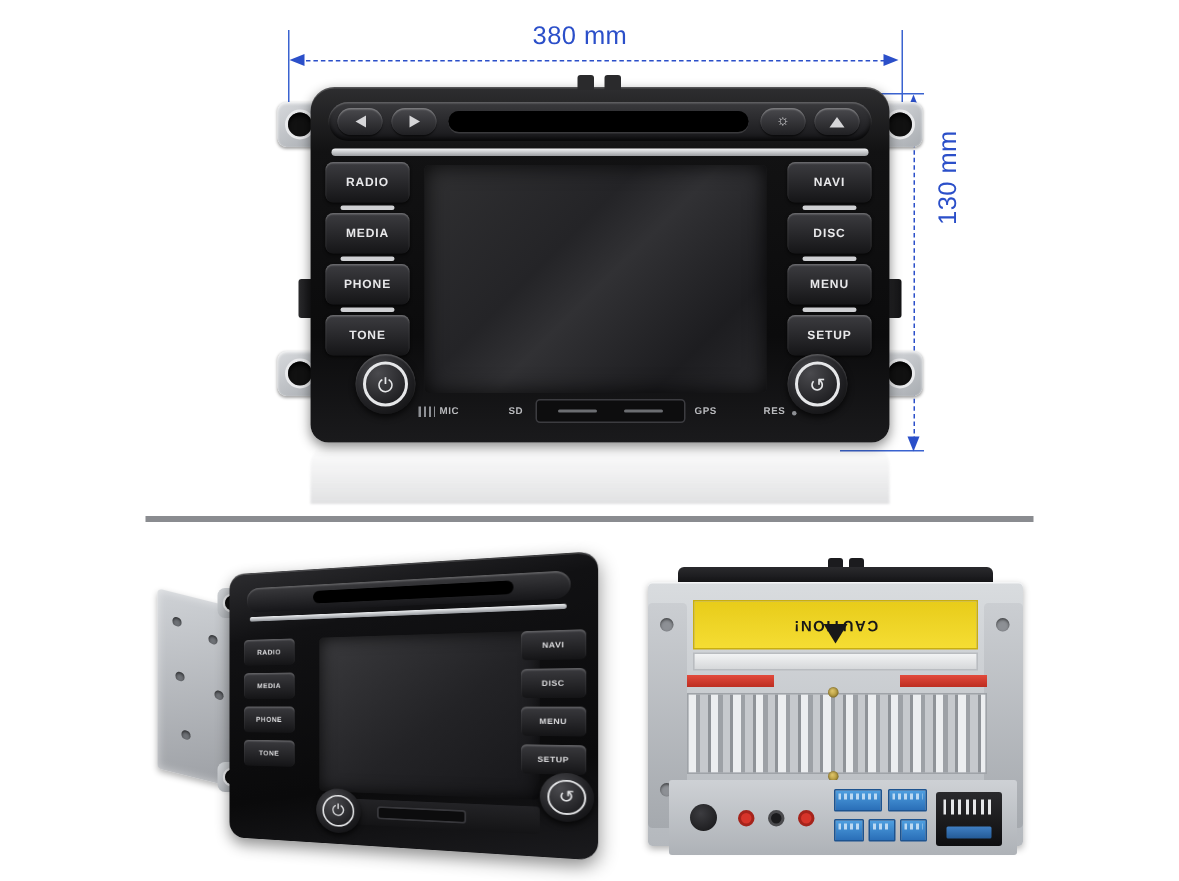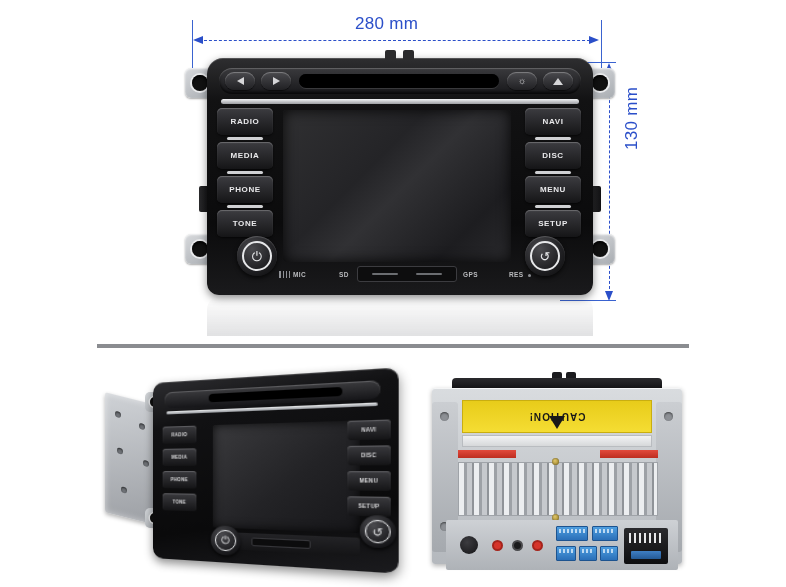--- a/index.html
+++ b/index.html
@@ -606,21 +606,21 @@
     position: absolute;
     width: 7px; height: 7px;
     border-radius: 50%;
     background: radial-gradient(circle at 40% 35%, #e0c66a, #9a7f22);
     box-shadow: inset 0 0 2px rgba(0,0,0,.5);
   }
 </style>
 </head>
 <body>
 
-<div class="dim-label" id="width-dim-label">280 mm</div>
+<div class="dim-label" id="width-dim-label">380 mm</div>
 
 <div class="ext-line abs" style="left:192px; top:20px; width:1px; height:52px;"></div>
 <div class="ext-line abs" style="left:601px; top:20px; width:1px; height:52px;"></div>
 <div class="dim-arrow-line" style="left:199px; top:40px; width:396px;"></div>
 <div class="arrow-head ah-left" style="left:193px; top:36px;"></div>
 <div class="arrow-head ah-right" style="left:589px; top:36px;"></div>
 
 <div class="dim-label" id="height-dim-label">130 mm</div>
 
 <div class="ext-line abs" style="left:560px; top:62px; width:56px; height:1px;"></div>

